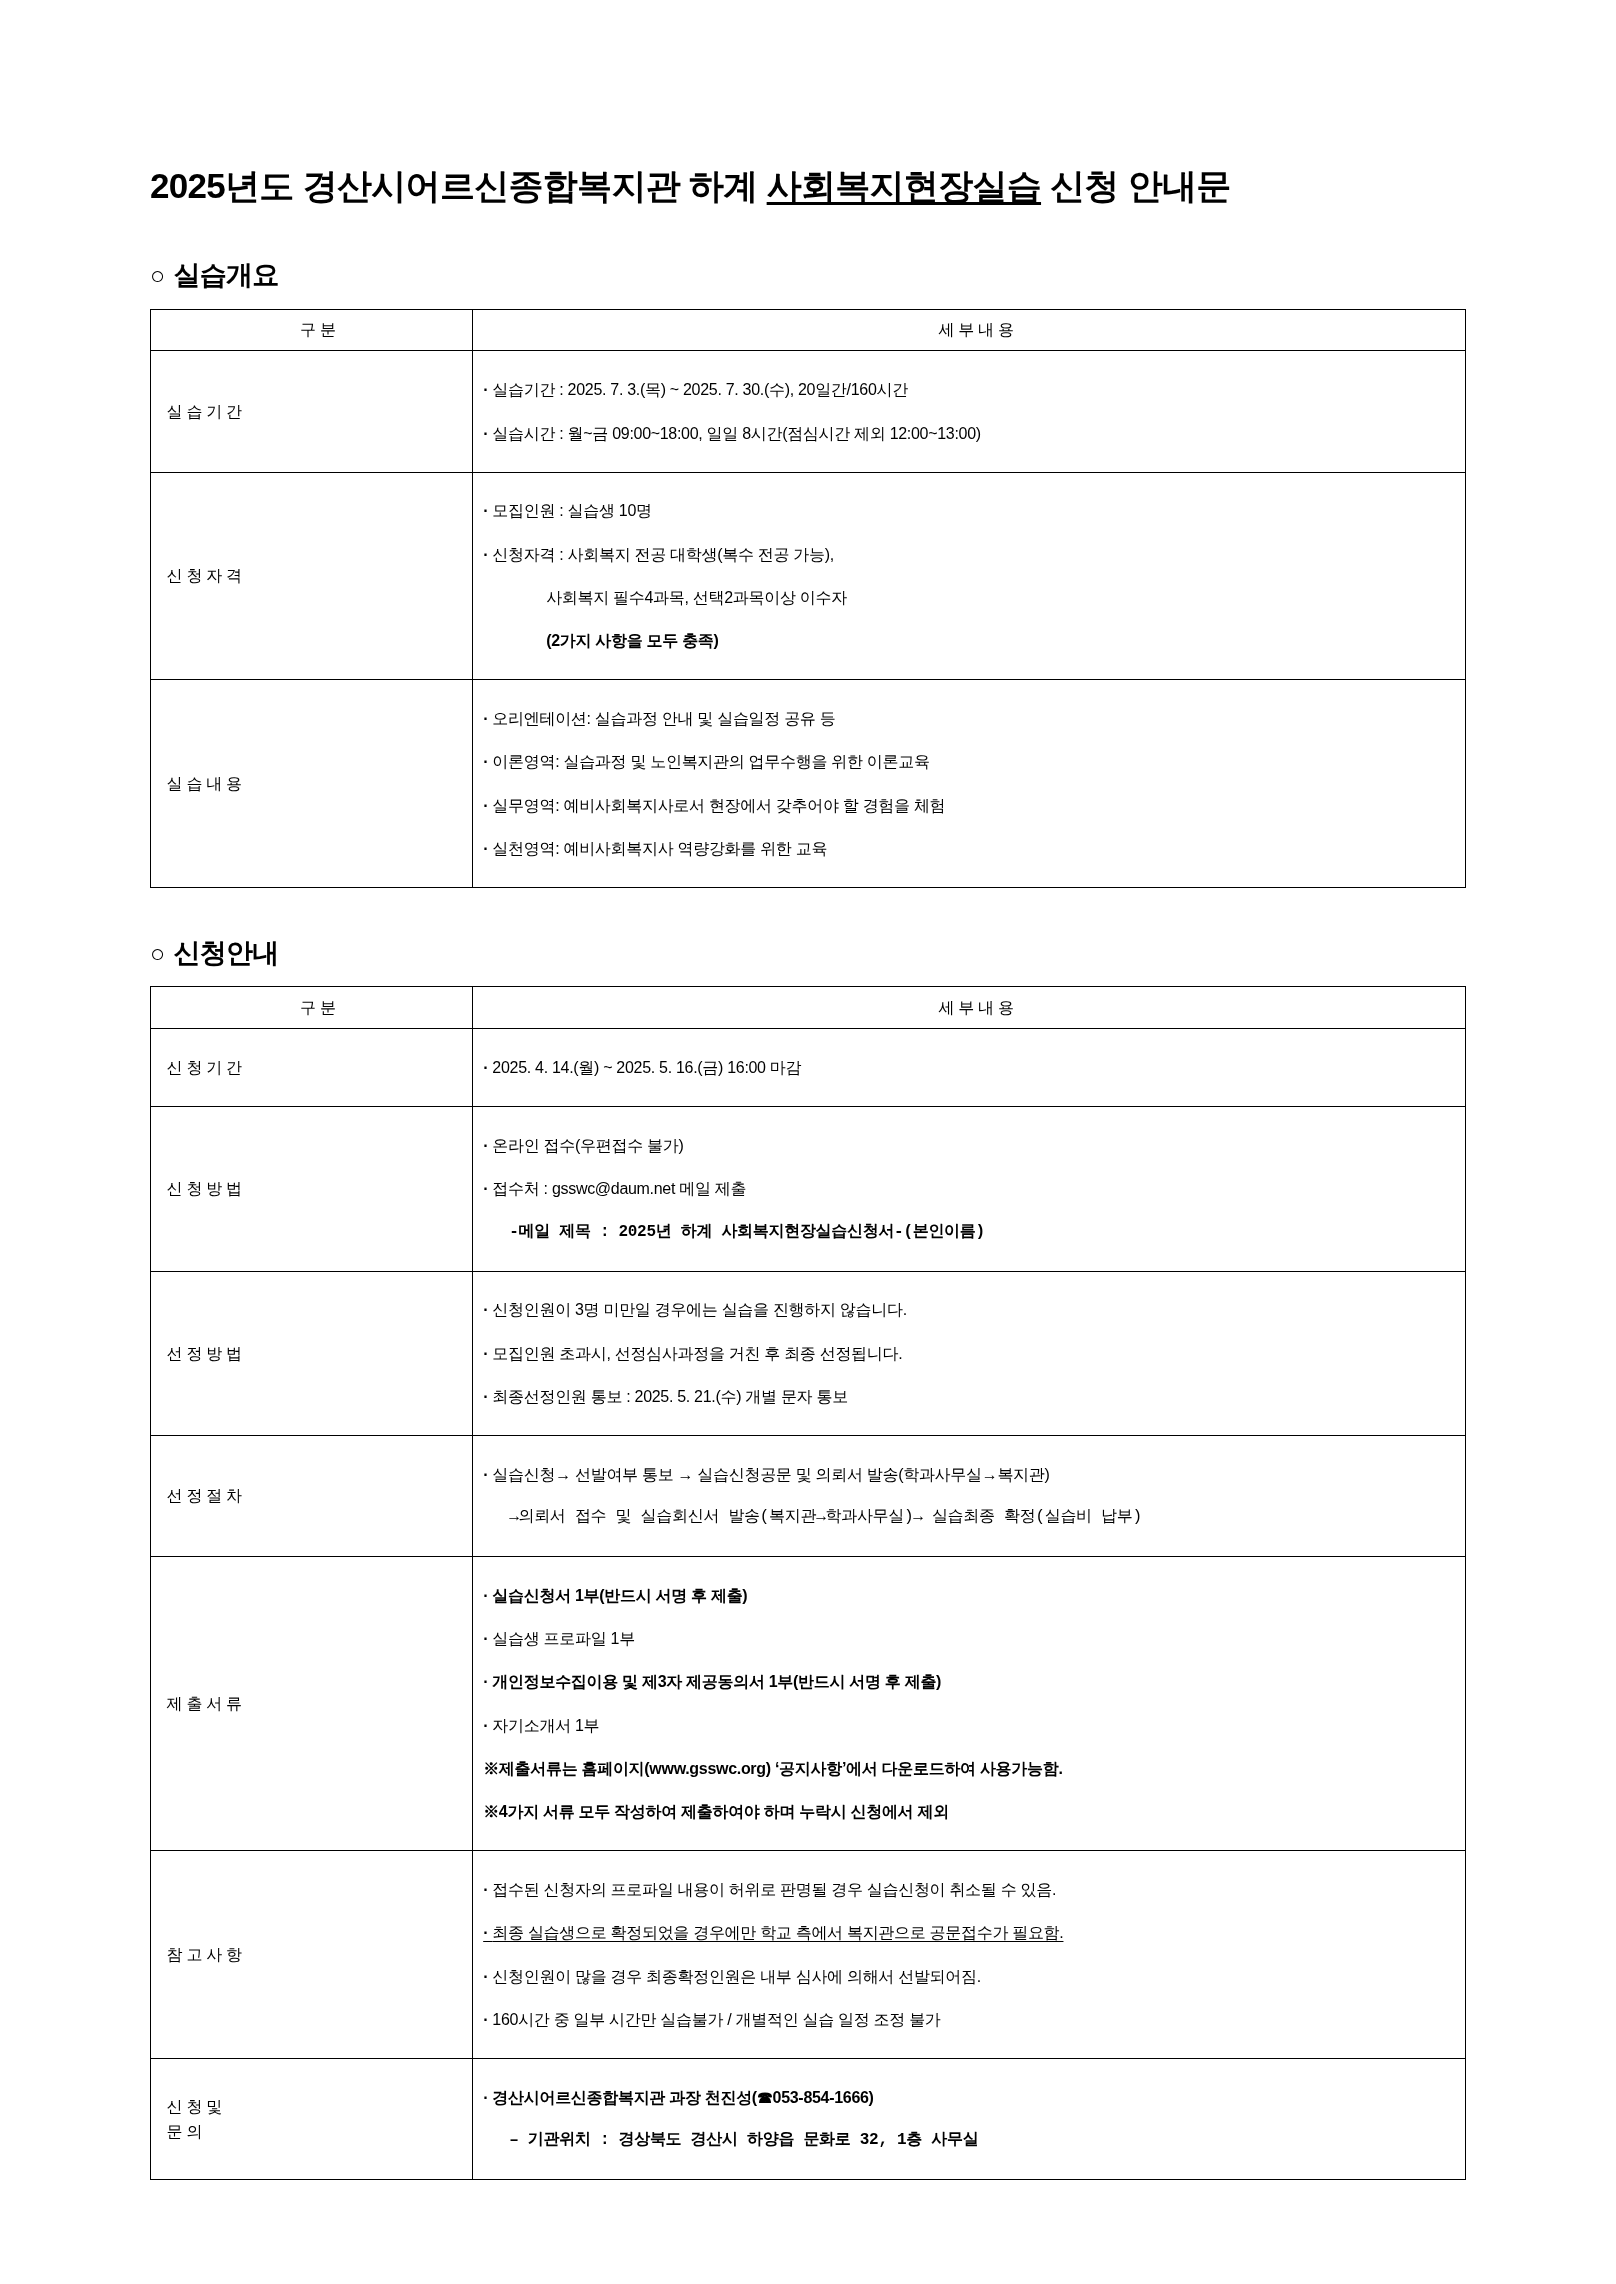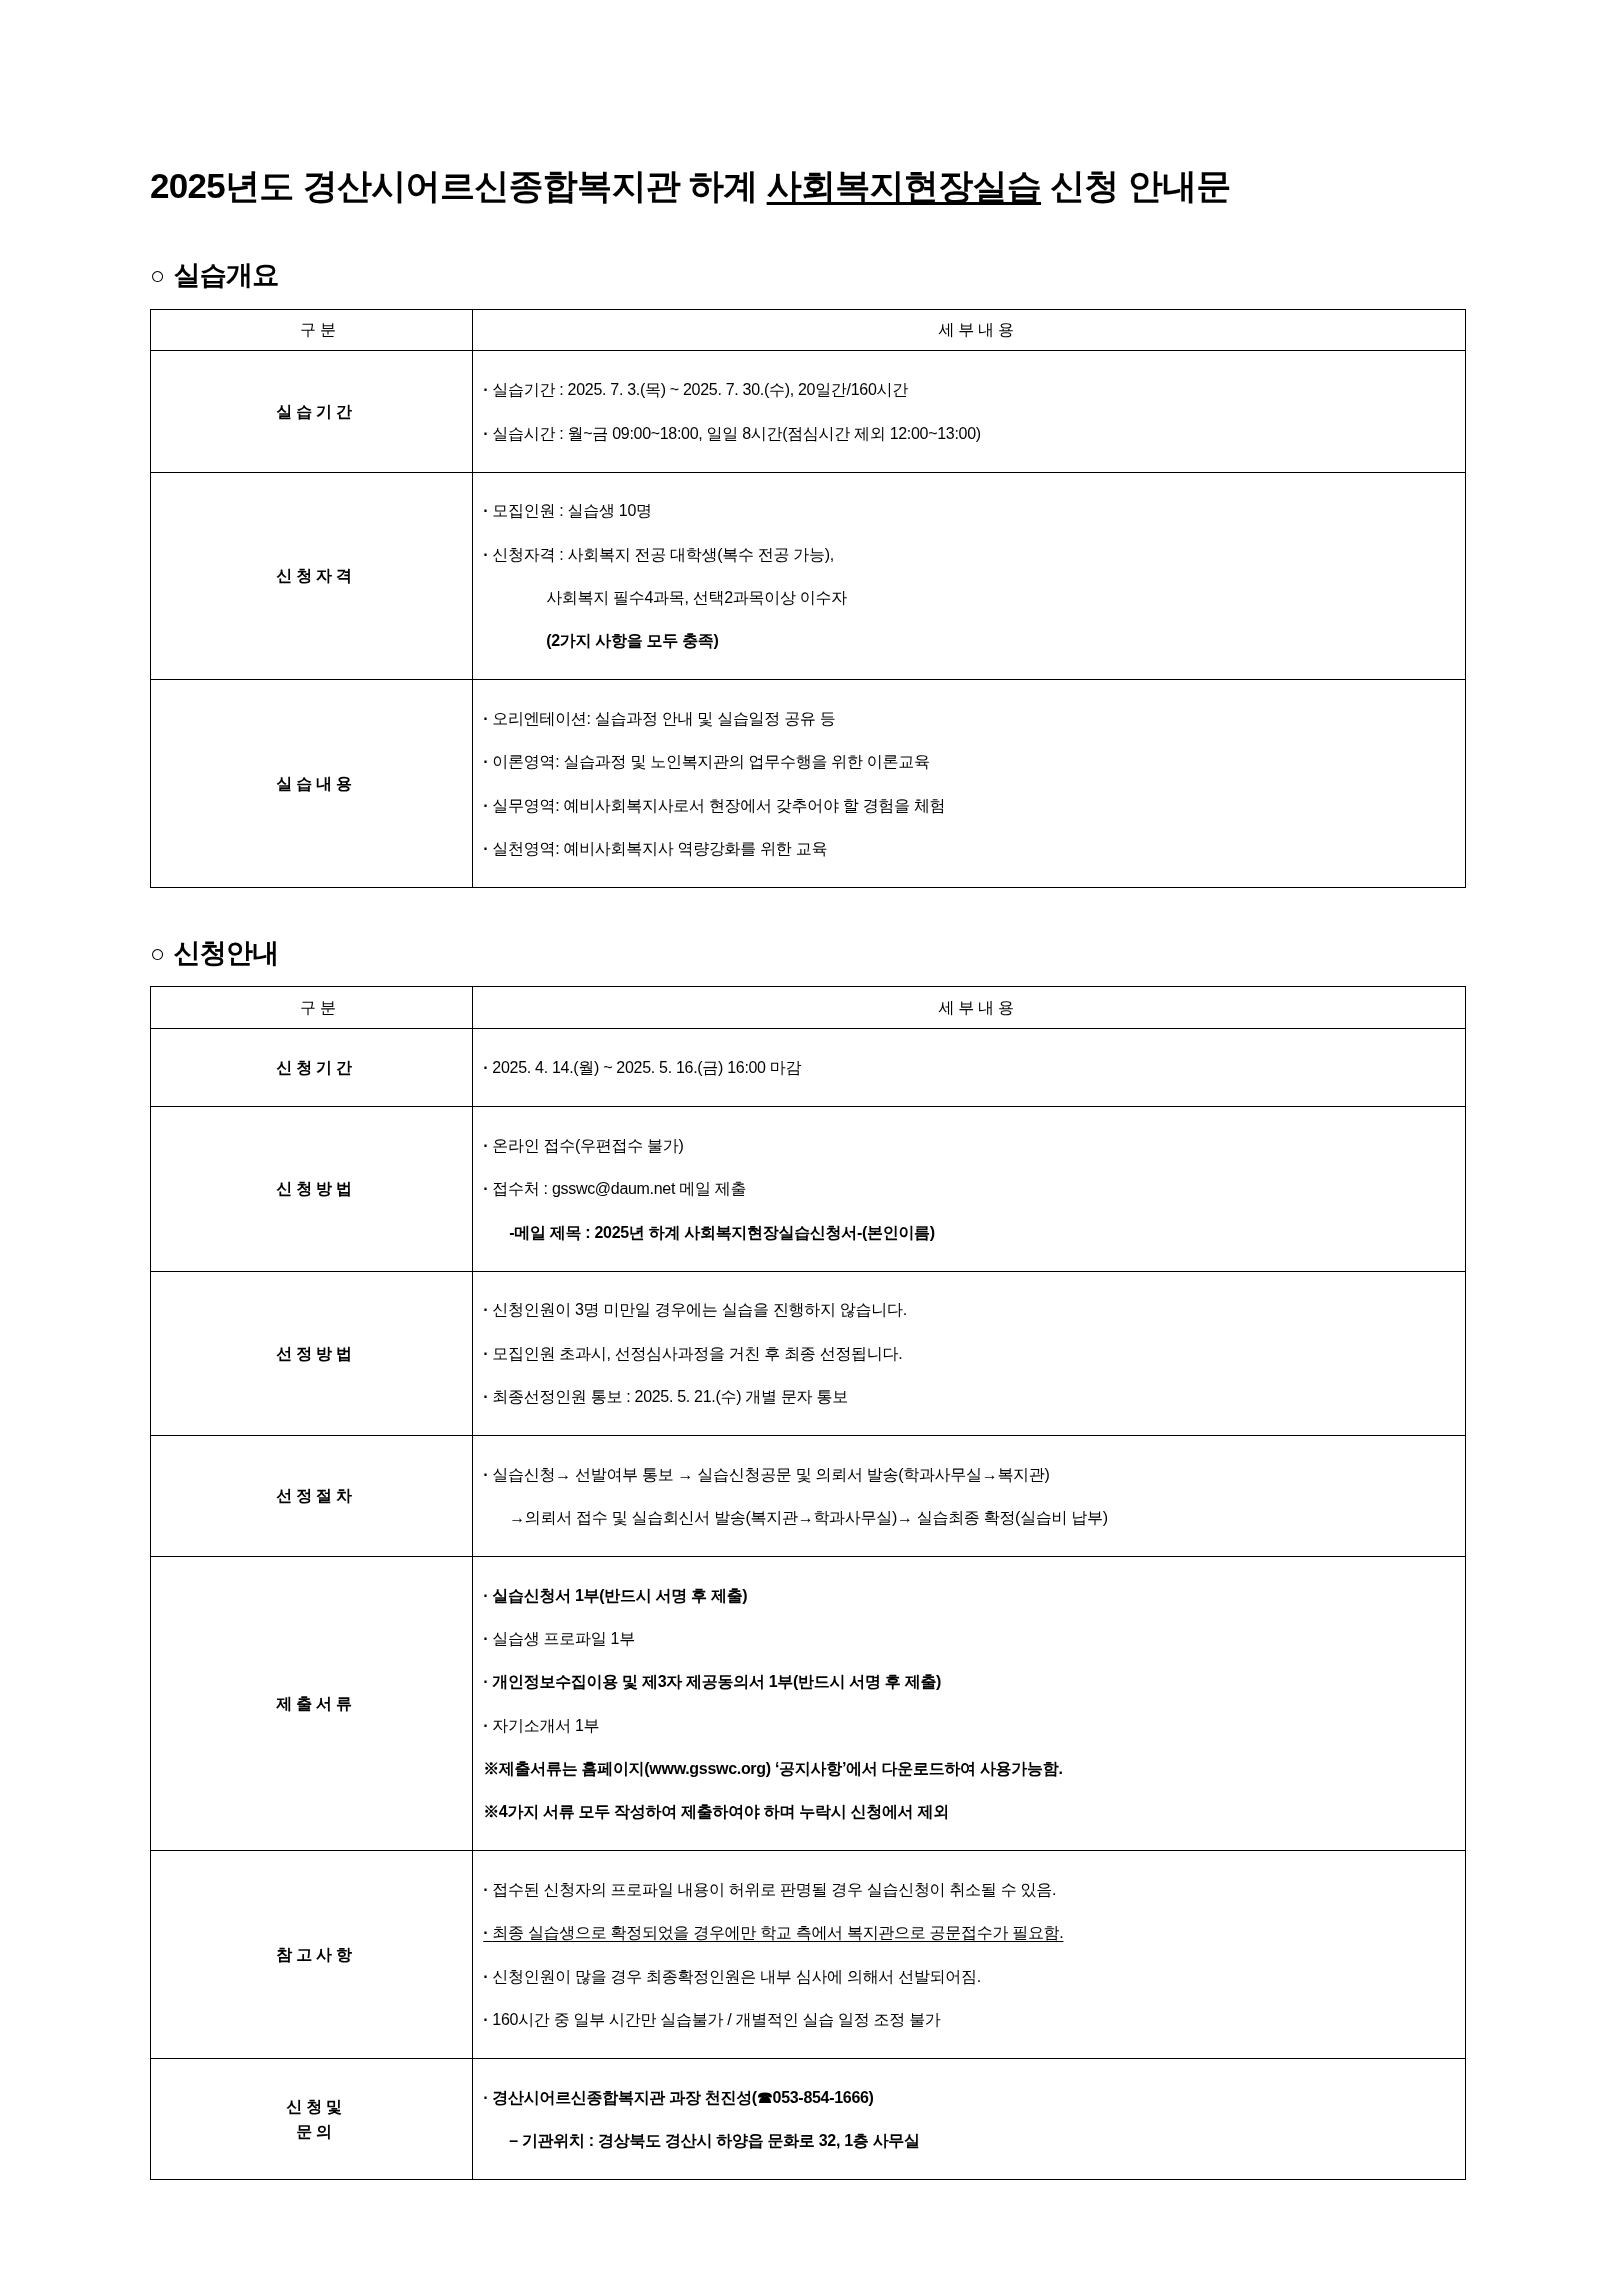--- a/index.html
+++ b/index.html
@@ -54,22 +54,21 @@
     line-height: 1.58;
     padding: 7.8px 10.4px;
     letter-spacing: -0.3px;
   }
   table.info th {
     text-align: center;
     font-weight: normal;
   }
   .col-label {
     width: 300px;
-    text-align: center;
-    font-weight: bold;
+    font-weight: normal;
     letter-spacing: 5.2px;
     text-indent: 5.2px;
   }
   .hdr-label {
     letter-spacing: 13px;
     text-indent: 13px;
     font-weight: bold;
   }
   .hdr-detail {
     letter-spacing: 14.3px;
@@ -82,21 +81,21 @@
   }
   .line {
     white-space: nowrap;
     margin: 18px 0;
   }
   .bullet::before {
     content: "· ";
     font-weight: bold;
   }
   .indent-1 { padding-left: 63px; }
-  .indent-2 { padding-left: 26px; }
+  .indent-2 { padding-left: 26px; font-family: Liberation Mono, monospace; }
   .b { font-weight: bold; }
   .u { text-decoration: underline; text-underline-offset: 3.3px; }
 </style>
 </head>
 <body>
 
 <div class="page">
 
   <h1 class="doc-title">
     <span>2025년도 경산시어르신종합복지관 하계 </span><span class="underline">사회복지현장실습</span><span> 신청 안내문</span>

